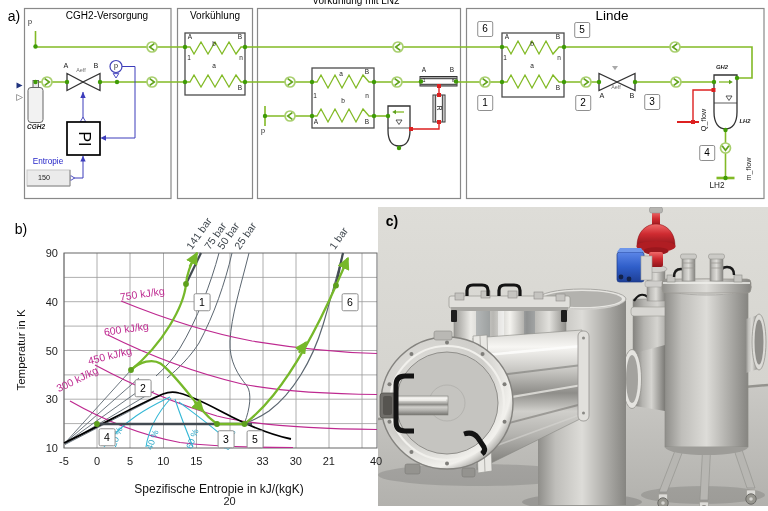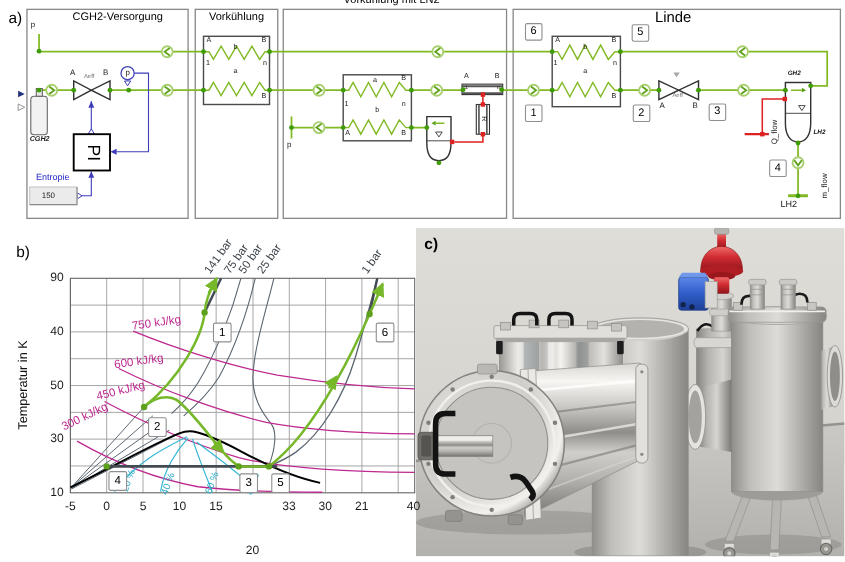--- a/index.html
+++ b/index.html
@@ -471,20 +471,21 @@
     <span class="abs ctr plabel" style="left:14px;top:16px">a)</span>
     <span class="abs ctr plabel" style="left:21px;top:229px">b)</span>
     <span class="abs ctr plabel" style="left:392px;top:221px;font-weight:bold">c)</span>
 
     <span class="abs ctr ptitle" style="left:107px;top:16px">CGH2-Versorgung</span>
     <span class="abs ctr ptitle" style="left:215px;top:16px">Vorkühlung</span>
     <span class="abs ctr ptitle" style="left:356px;top:1px">Vorkühlung mit LN2</span>
     <span class="abs ctr ptitle" style="left:612px;top:16px;font-size:13.5px">Linde</span>
 
     <span class="abs axt" style="left:22px;top:350px;transform:translate(-50%,-50%) rotate(-90deg)">Temperatur in K</span>
+    <span class="abs ctr axt" style="left:219px;top:489px;font-size:12px">Spezifische Entropie in kJ/(kgK)</span>
   <span class="dl s7" style="left: 30px; top: 22px; transform: translate(-50%, -50%);">p</span>
       <span class="dl s7" style="left: 66px; top: 66px; transform: translate(-50%, -50%);">A</span>
       <span class="dl s7" style="left: 96px; top: 66px; transform: translate(-50%, -50%);">B</span>
       <span class="dl s5 gy" style="left: 81px; top: 71px; transform: translate(-50%, -50%);">Aeff</span>
       <span class="dl s7" style="left: 116px; top: 66px; transform: translate(-50%, -50%);">p</span>
       <span class="dl s6 bi" style="left: 36px; top: 127px; transform: translate(-50%, -50%);">CGH2</span>
       <span class="dl pi" style="left: 83.5px; top: 138.5px; transform: translate(-50%, -50%) rotate(90deg);">PI</span>
       <span class="dl s8 blue" style="left: 48px; top: 162px; transform: translate(-50%, -50%);">Entropie</span>
       <span class="dl s7" style="left: 44px; top: 178px; transform: translate(-50%, -50%);">150</span>
       <span class="dl s6" style="left: 190px; top: 37px; transform: translate(-50%, -50%);">A</span>

